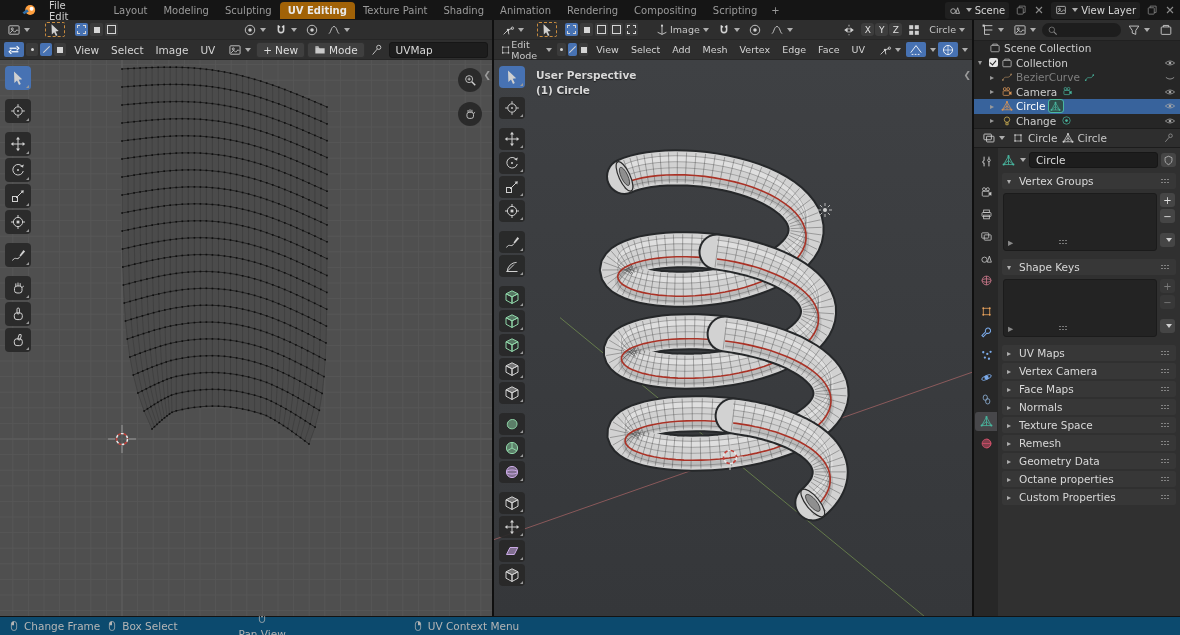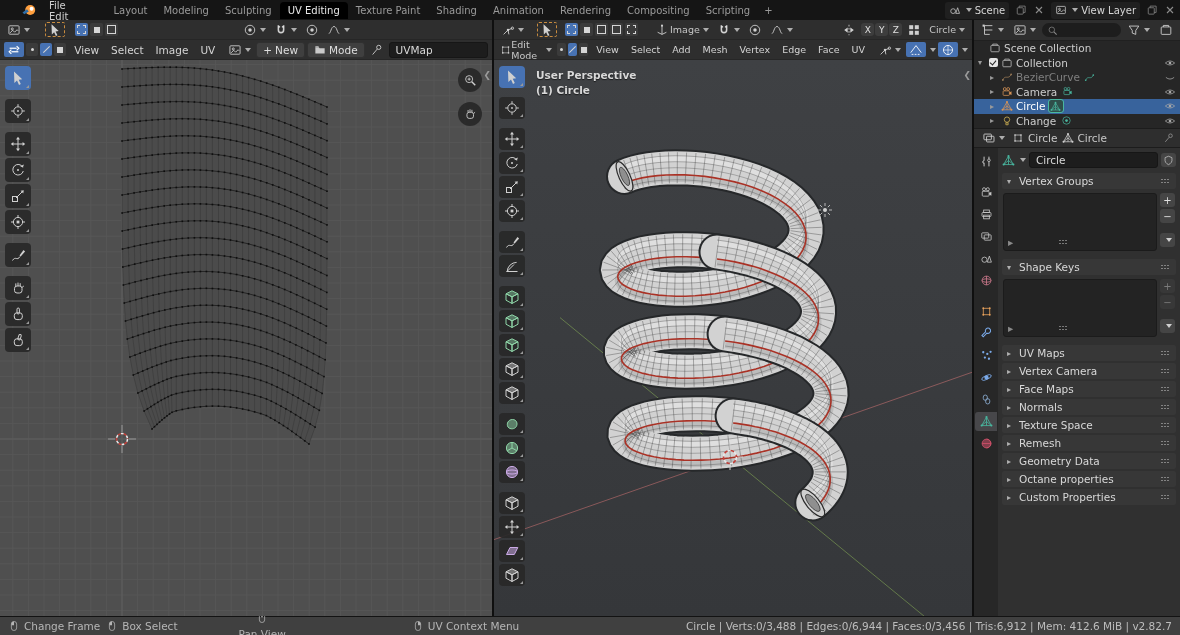--- a/index.html
+++ b/index.html
@@ -8,21 +8,21 @@
   #app{width:1180px;height:635px;display:flex;flex-direction:column;}
   .ic{display:block;width:14px;height:14px;color:#d0d0d0;}
   .ic *{vector-effect:non-scaling-stroke;}
   .cv{width:0;height:0;border-left:3px solid transparent;border-right:3px solid transparent;border-top:4px solid #aeaeae;margin-left:2px;flex:none;}
   
   #topbar{height:20px;background:#151515;display:flex;align-items:stretch;font-size:10px;flex:none;padding-left:16px;}
   #logo{width:26px;display:flex;align-items:center;justify-content:center;}
   .tmenu{display:flex;align-items:center;padding:0 7px;color:#cfcfcf;}
   #tabs{display:flex;align-items:center;margin-left:10px;}
   .tab{padding:3px 8px 3px;color:#9a9a9a;border-radius:4px 4px 0 0;}
-  .tab.active{background:#000000;color:#e8e8e8;}
+  .tab.active{background:#a16207;color:#e8e8e8;font-weight:bold;}
   .tab.add{color:#9a9a9a;padding:3px 6px;}
   #topright{margin-left:auto;display:flex;align-items:center;gap:6px;padding-right:4px;}
   .tr-w{display:flex;align-items:center;gap:3px;background:#202020;border-radius:3px;padding:1px 4px;height:15px;}
   .tr-w .lbl{color:#d6d6d6;}
   .mini{width:12px;height:12px;color:#8d8d8d;}
   
   #main{flex:1;display:flex;min-height:0;}
   .vd{width:2px;background:#0f0f0f;flex:none;}
   section{display:flex;flex-direction:column;min-width:0;}
   #uv-ed{width:492px;flex:none;}
@@ -88,21 +88,21 @@
   .grip i{position:absolute;width:1.5px;height:1.5px;background:#cfcfcf;box-shadow:3px 0 #cfcfcf,6px 0 #cfcfcf,0 3px #cfcfcf,3px 3px #cfcfcf,6px 3px #cfcfcf;}
   .panel-b{display:flex;gap:3px;padding:4px 1px 6px 1px;}
   .lst{flex:1;height:56px;background:#232323;border:1px solid #1b1b1b;border-radius:3px;position:relative;}
   .lst .foot{position:absolute;left:4px;right:4px;bottom:2px;display:flex;align-items:center;color:#8a8a8a;}
   .lst .foot .grip{margin-left:46px;}
   .sbcol{display:flex;flex-direction:column;gap:2px;width:15px;}
   .sqb{width:15px;height:14px;background:#454545;border-radius:3px;color:#e0e0e0;display:flex;align-items:center;justify-content:center;font-size:10px;}
   .sqb.dim{background:#383838;color:#7c7c7c;}
   .sqb.drop{margin-top:8px;}
   
-  #status{height:18px;background:#404040;border-top:1px solid #131313;display:flex;align-items:center;padding:0 8px;gap:6px;color:#b5b5b5;flex:none;}
+  #status{height:18px;background:#0c4a6e;border-top:1px solid #131313;display:flex;align-items:center;padding:0 8px;gap:6px;color:#b5b5b5;flex:none;}
   .hint{display:flex;align-items:center;gap:4px;}
   #status .stats{margin-left:auto;color:#bdbdbd;}
   .ml55{margin-left:55px;flex-direction:column;}.ml120{margin-left:120px;}
 </style>
 </head>
 <body>
 
 <svg width="0" height="0" style="position:absolute" aria-hidden="true">
   <defs>
     <symbol id="s-cursor" viewBox="0 0 16 16">
@@ -2434,15 +2434,14 @@
           <use href="#s-mouse-middle"></use>
         </svg>
         <span>Pan View</span>
       </span>
       <span class="hint ml120">
         <svg class="ic" style="width:12px;height:12px;color:#b5b5b5">
           <use href="#s-mouse-right"></use>
         </svg>
         <span>UV Context Menu</span>
       </span>
-      <span class="stats" id="stats">Circle | Verts:0/3,488 | Edges:0/6,944 | Faces:0/3,456 | Tris:6,912 | Mem: 412.6 MiB | v2.82.7</span>
   </footer>
 </div>
 
 </body></html>

